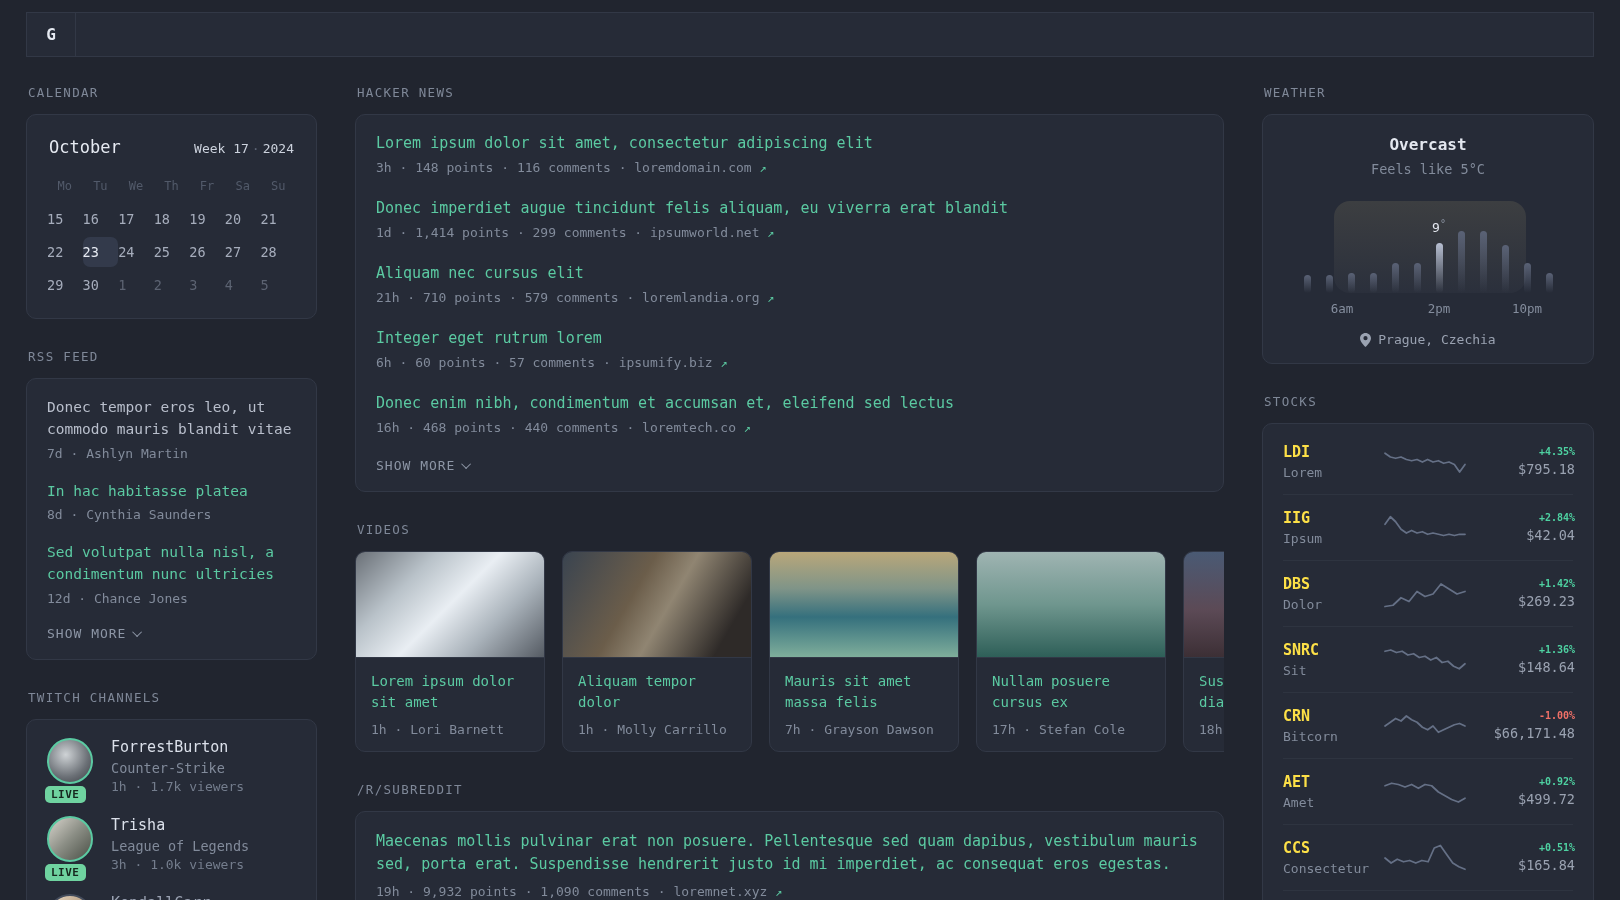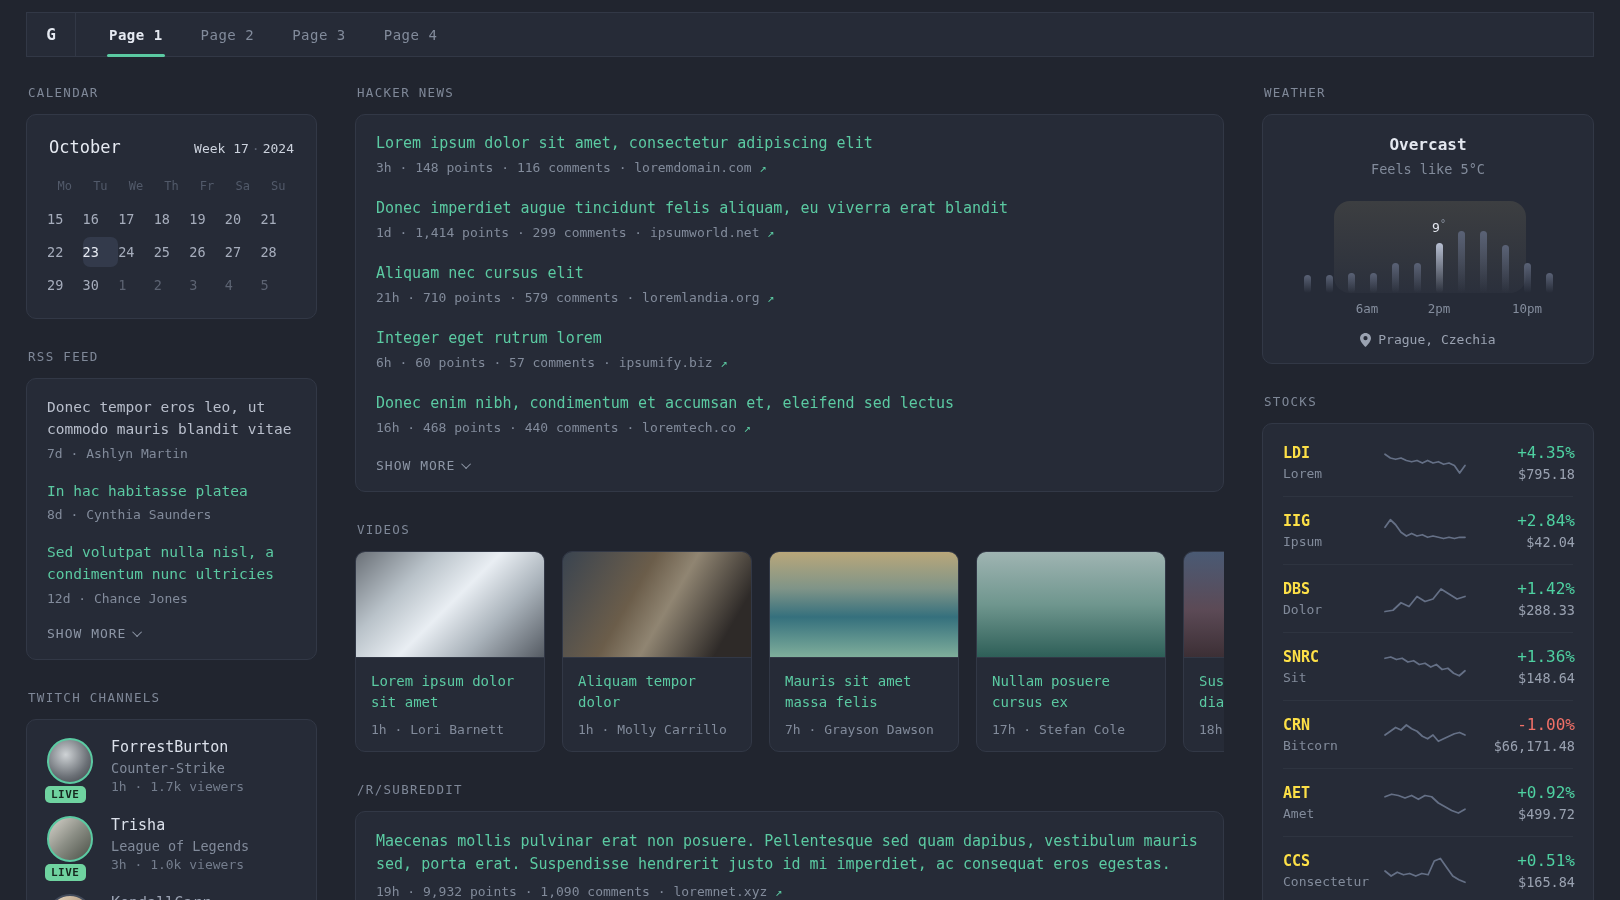--- a/index.html
+++ b/index.html
@@ -99,35 +99,29 @@
   .wx-loc{display:flex;align-items:center;justify-content:center;gap:7px;margin-top:15px;font-size:13px;color:#9aa2b1;}
   
   .stocks-card{padding:5px 20px;}
   .st-row{display:flex;align-items:center;padding:14px 0;border-top:1px solid var(--row-div);}
   .st-row:first-child{border-top:none;}
   .st-left{width:96px;flex:none;}
   .st-sym{font-size:15px;font-weight:bold;color:#fde047;cursor:pointer;}
   .st-name{font-size:13px;color:var(--muted);margin-top:4px;}
   .st-spark{flex:1;display:flex;justify-content:center;}
   .st-right{width:104px;flex:none;text-align:right;}
-  .st-chg{font-size:16px;font-weight:normal;}
+  .st-chg{font-size:10px;font-weight:bold;}
   .st-chg.up{color:var(--pos);} .st-chg.down{color:var(--neg);}
   .st-price{font-size:13.5px;color:#9aa2b1;margin-top:4px;}
 </style>
 </head>
 <body>
 
 <div class="nav">
   <div class="logo">G</div>
-  <div class="tabs">
-      <div class="tab active">Page 1</div>
-      <div class="tab">Page 2</div>
-      <div class="tab">Page 3</div>
-      <div class="tab">Page 4</div>
-    </div>
 </div>
 
 <div class="content">
 
   <div class="col-left">
 
     <div class="section">
       <h2 class="sec-h">CALENDAR</h2>
       <div class="card">
         <div class="cal-top">
@@ -338,21 +332,21 @@
             <div class="wx-bar" style="left: 117.5px; height: 30px;"></div>
             <div class="wx-bar cur" style="left: 139.5px; height: 50px;"></div>
             <span class="wx-temp" style="left: 143px; bottom: 58px;"><span>9</span><sup>°</sup></span>
             <div class="wx-bar" style="left: 161.5px; height: 62px;"></div>
             <div class="wx-bar" style="left: 183.5px; height: 62px;"></div>
             <div class="wx-bar" style="left: 205.5px; height: 48px;"></div>
             <div class="wx-bar" style="left: 227.5px; height: 30px;"></div>
             <div class="wx-bar" style="left: 249.5px; height: 20px;"></div>
           </div>
         <div class="wx-hours">
-            <span class="wx-hour" style="left: 71px; top: 2px;">6am</span>
+            <span class="wx-hour" style="left: 46px; top: 2px;">6am</span>
             <span class="wx-hour" style="left: 143px; top: 2px;">2pm</span>
             <span class="wx-hour" style="left: 231px; top: 2px;">10pm</span>
           </div>
         <div class="wx-loc">
           <svg width="11" height="14" viewBox="0 0 11 14">
               <path d="M5.5 0C2.5 0 0 2.3 0 5.2 0 9 5.5 14 5.5 14S11 9 11 5.2C11 2.3 8.5 0 5.5 0zm0 7.3a2.1 2.1 0 110-4.2 2.1 2.1 0 010 4.2z" fill="#9aa2b1"></path>
             </svg>
           <span>Prague, Czechia</span>
         </div>
       </div>
@@ -396,21 +390,21 @@
               <div class="st-sym">DBS</div>
               <div class="st-name">Dolor</div>
             </div>
             <div class="st-spark">
               <svg width="92" height="30" viewBox="0 0 64 24">
                 <polyline points="0.0,22 6.4,21 12.8,15 19.2,18 25.6,10 32.0,14 38.4,12 44.8,4 51.2,8 57.6,12 64.0,10" fill="none" stroke="#657086" stroke-width="1.4" stroke-linejoin="round" stroke-linecap="round"></polyline>
               </svg>
             </div>
             <div class="st-right">
               <div class="st-chg up">+1.42%</div>
-              <div class="st-price">$288.33</div>
+              <div class="st-price">$269.23</div>
             </div>
           </div>
           <div class="st-row">
             <div class="st-left">
               <div class="st-sym">SNRC</div>
               <div class="st-name">Sit</div>
             </div>
             <div class="st-spark">
               <svg width="92" height="30" viewBox="0 0 64 24">
                 <polyline points="0.0,5 4.6,4 9.1,6 13.7,5 18.3,8 22.9,7 27.4,10 32.0,9 36.6,12 41.1,10 45.7,14 50.3,13 54.9,17 59.4,19 64.0,15" fill="none" stroke="#657086" stroke-width="1.4" stroke-linejoin="round" stroke-linecap="round"></polyline>

